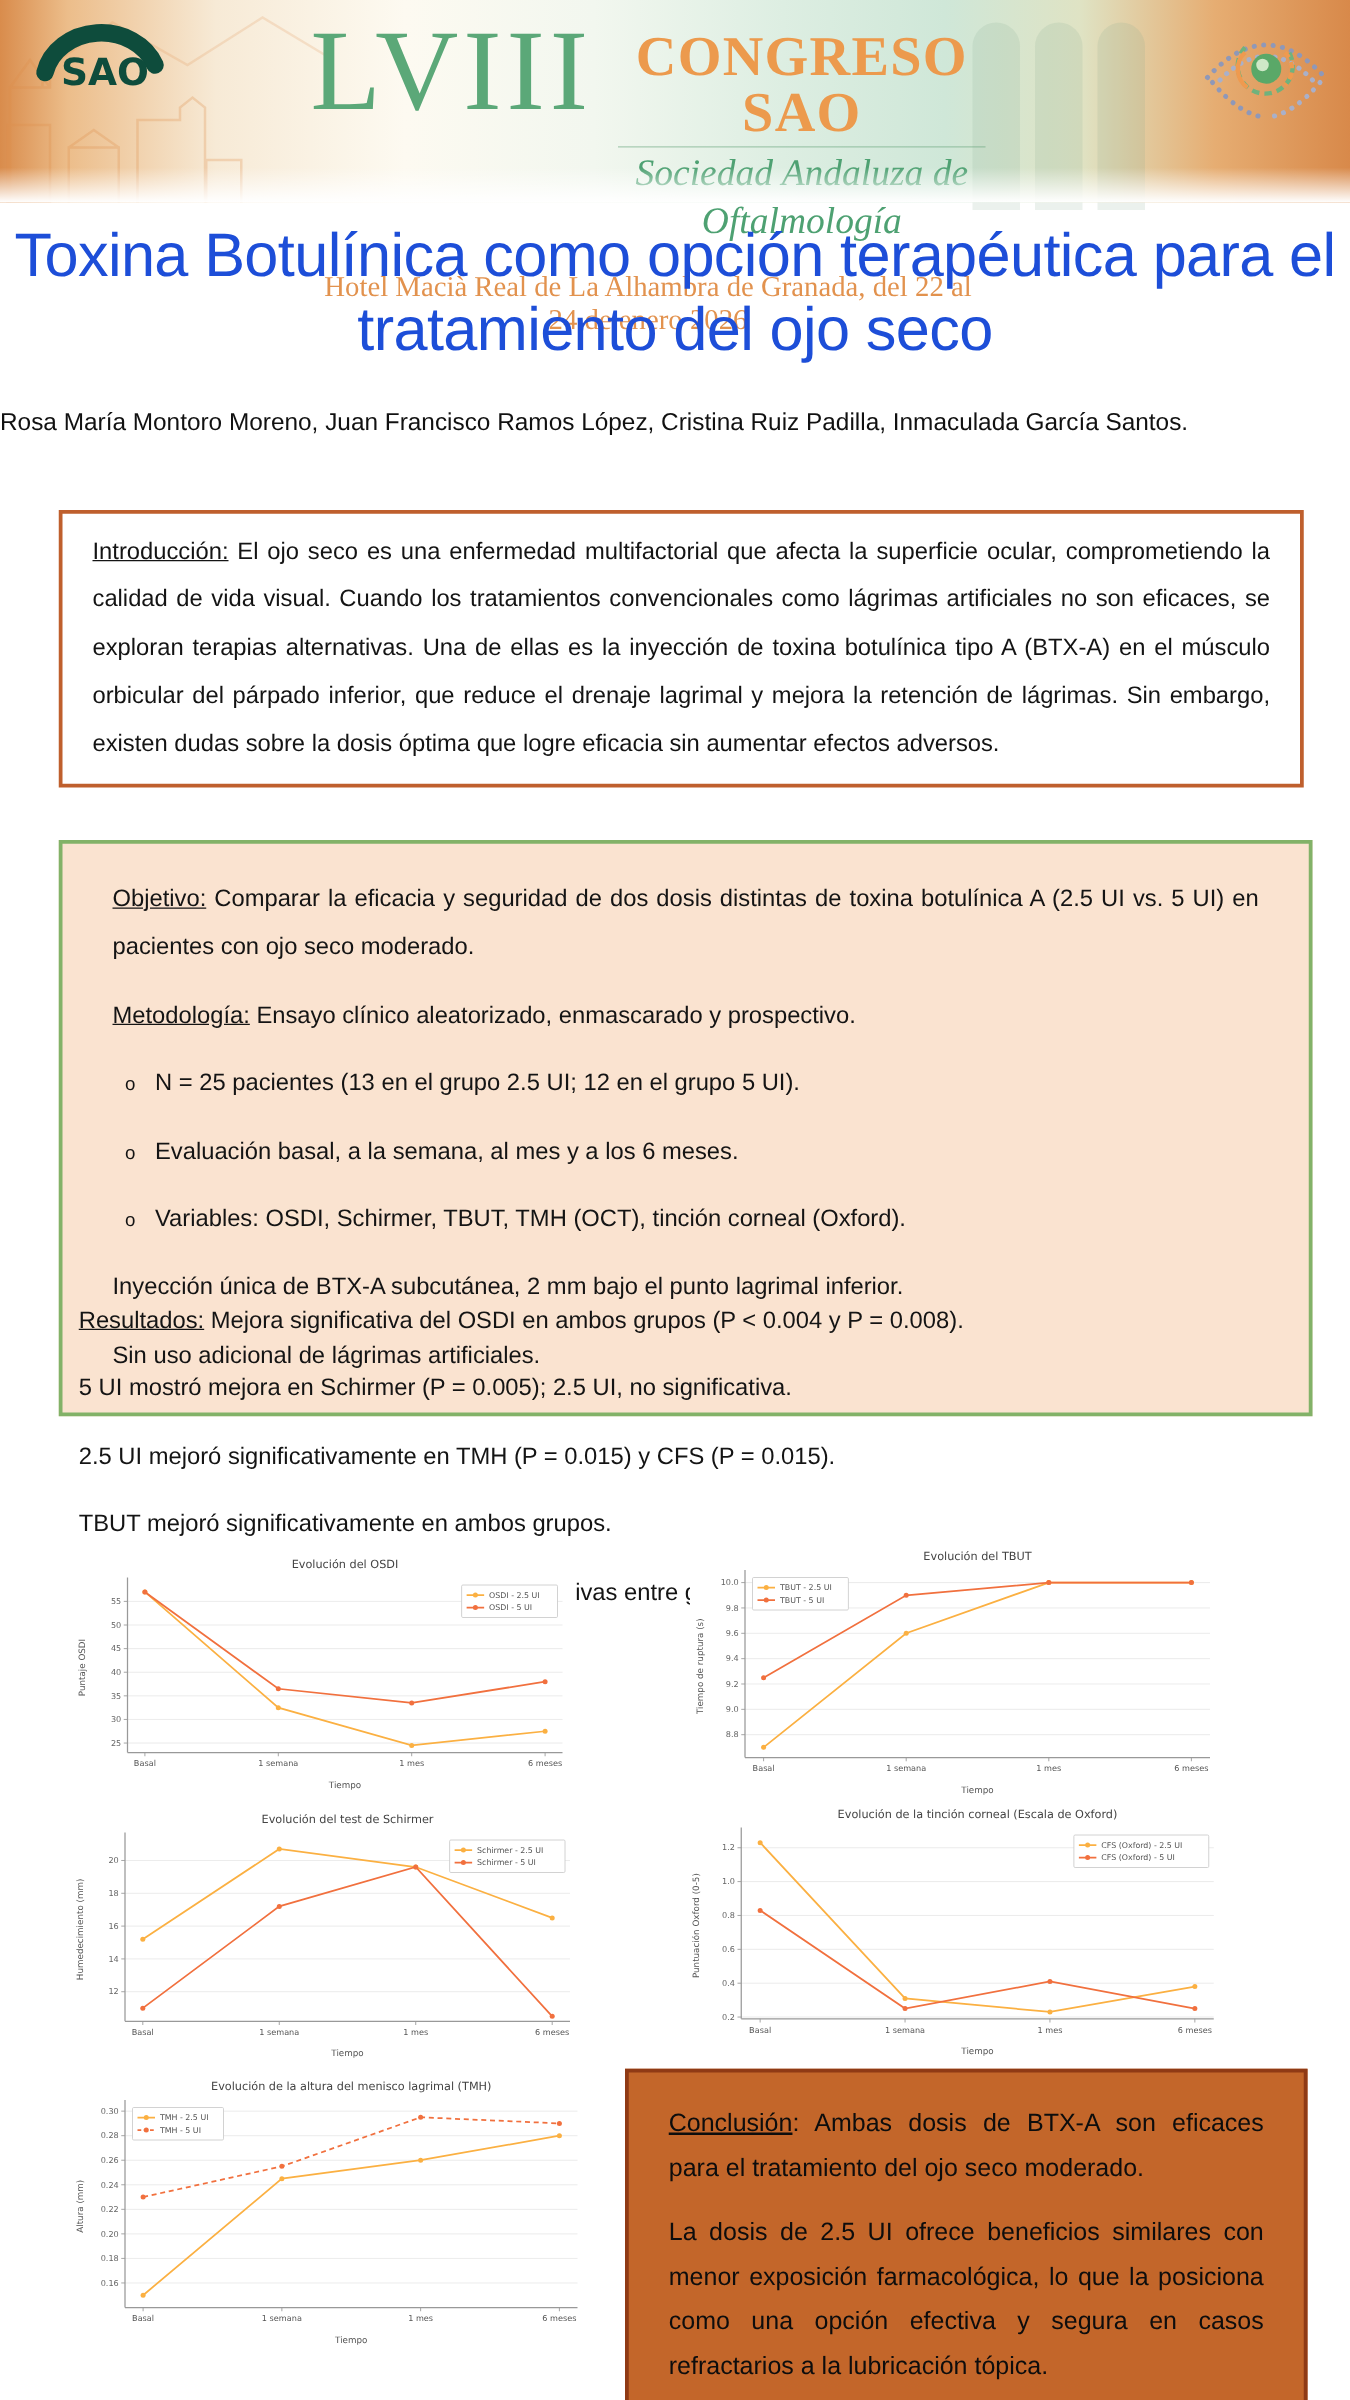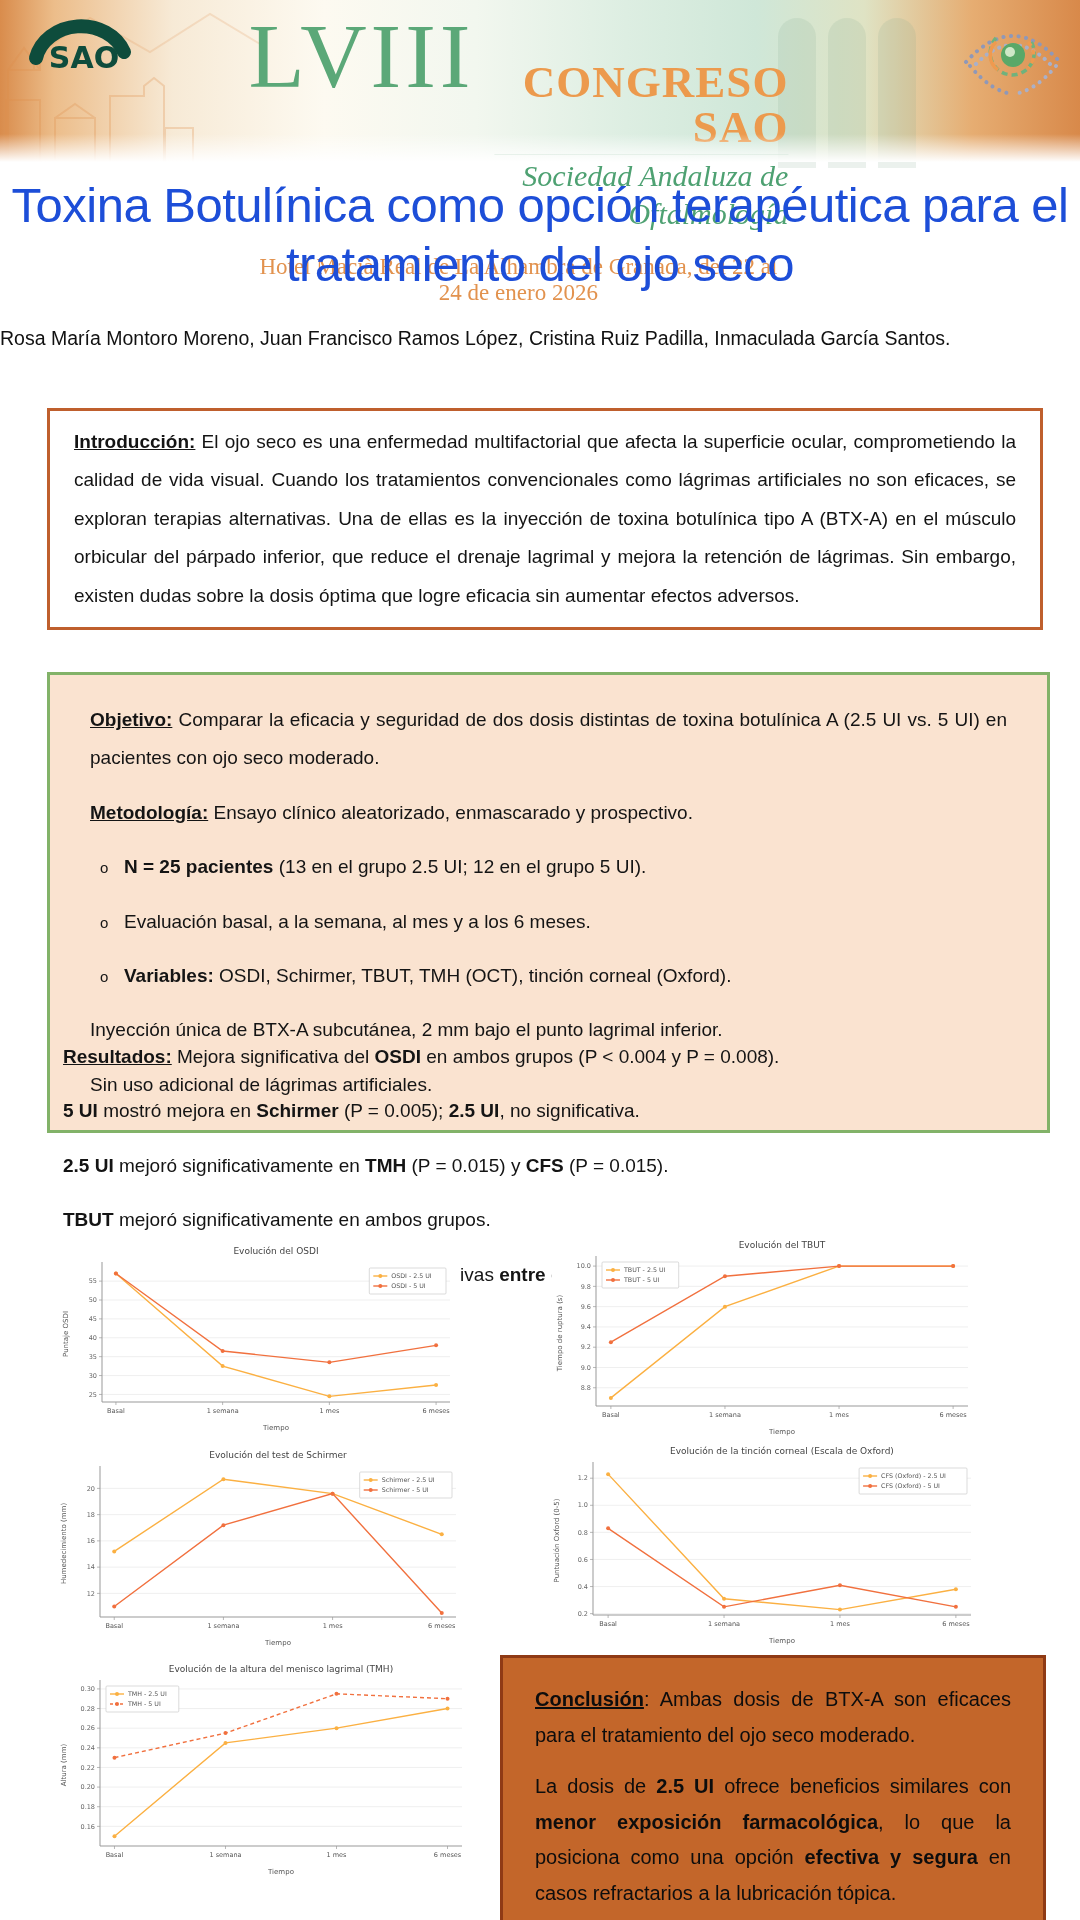--- a/index.html
+++ b/index.html
@@ -10,36 +10,36 @@
   .header{position:absolute;left:0;top:0;width:1080px;height:162px;
     background:linear-gradient(90deg,#d98c4c 0%,#ecbd8a 5%,#f7ead6 16%,#fdfaf1 30%,#f2f7ef 44%,
                #ddeee2 58%,#cfe7d8 70%,#dfe3c4 80%,#e6ad72 90%,#d8894a 100%);}
   .header::after{content:"";position:absolute;left:0;right:0;bottom:0;height:28px;
     background:linear-gradient(180deg,rgba(255,255,255,0),#fff);}
   .arch{position:absolute;top:18px;width:38px;height:150px;border-radius:19px 19px 0 0;
     background:rgba(130,170,145,0.16);}
   .hgroup{position:absolute;left:50%;top:13px;transform:translateX(-54%);text-align:center;}
   .hrow{display:flex;align-items:flex-start;gap:20px;justify-content:center;}
   .roman{font-family:"Liberation Serif",serif;font-size:92px;line-height:.95;color:#5ba878;letter-spacing:4px;}
-  .hstack{text-align:right;padding-top:10px;margin-top:37px;}
+  .hstack{text-align:center;padding-top:10px;}
   .congress{font-family:"Liberation Serif",serif;font-weight:700;font-size:45px;line-height:1;color:#ec9a4d;letter-spacing:1px;}
   .society{font-family:"Liberation Serif",serif;font-style:italic;font-size:30px;line-height:1.25;color:#4ea172;
     border-top:1px solid rgba(110,170,130,.55);margin-top:4px;padding-top:2px;}
   .hotel{font-family:"Liberation Serif",serif;font-size:23px;color:#e2924e;margin-top:22px;}
   .sao-logo{position:absolute;left:26px;top:12px;}
   .eye-logo{position:absolute;right:8px;top:6px;}
   .wm{position:absolute;left:0;top:0;opacity:.5;}
 
   
   .title{position:absolute;left:0;top:176px;width:100%;text-align:center;
     font-size:49px;line-height:1.2;color:#1d4ed8;letter-spacing:-.5px;}
   .authors{position:absolute;left:0;top:327px;width:100%;font-size:19.5px;color:#111;}
 
   
-  .b{font-weight:700;} .u{text-decoration:underline;}
+  .b{font-weight:400;} .u{text-decoration:underline;}
   .box-text,.tline{font-size:19px;line-height:2.02;color:#141414;text-align:justify;text-align-last:left;}
   .intro-box{position:absolute;left:47px;top:408px;width:996px;box-sizing:border-box;
     border:3px solid #bf5f2d;background:#fff;padding:12px 24px;}
   .objective-box{position:absolute;left:47px;top:672px;width:1003px;box-sizing:border-box;
     border:3px solid #82b268;background:#fae3d0;padding:10px 24px;}
   .results{position:absolute;left:47px;top:1022px;width:996px;}
   .tline{margin:16px;}
   .bullet{padding-left:34px;text-indent:-24px;}
   .bullet .marker{display:inline-block;width:24px;text-indent:0;font-size:15px;}
   .conclusion-box{position:absolute;left:500px;top:1655px;width:546px;box-sizing:border-box;

